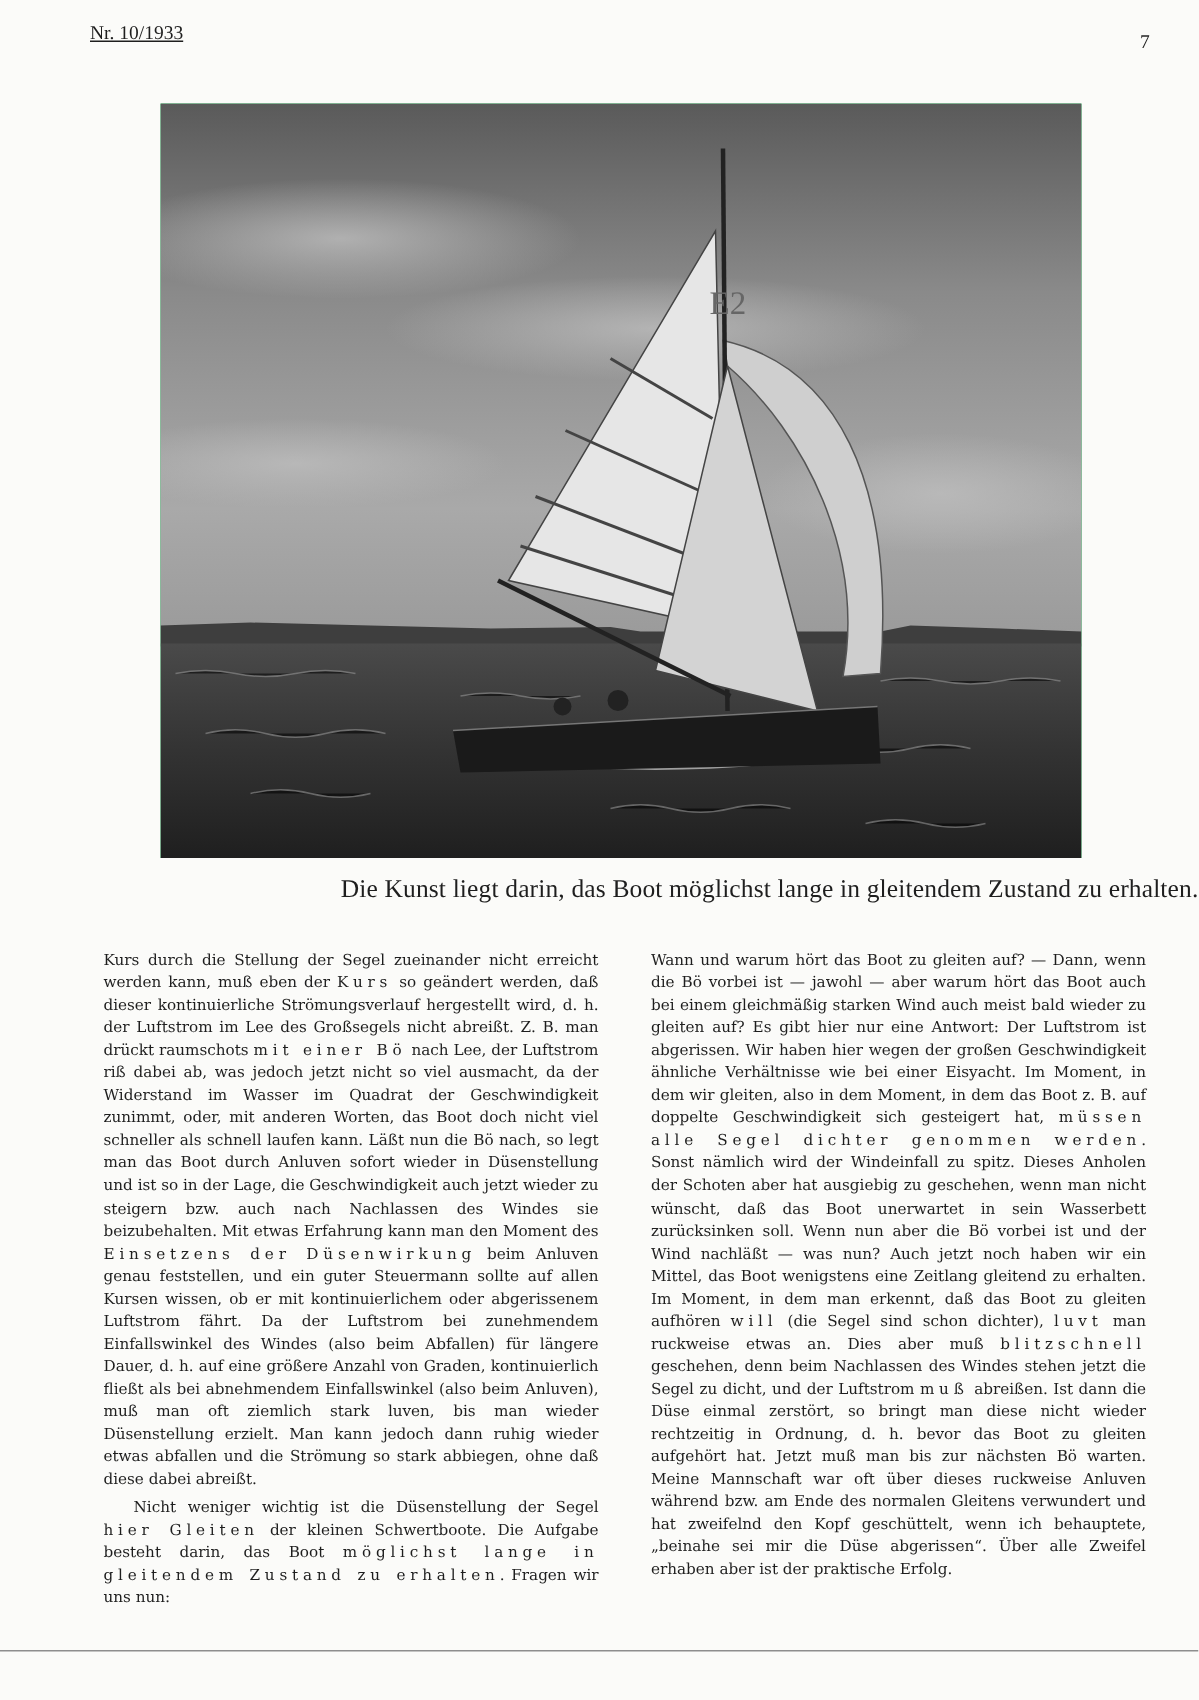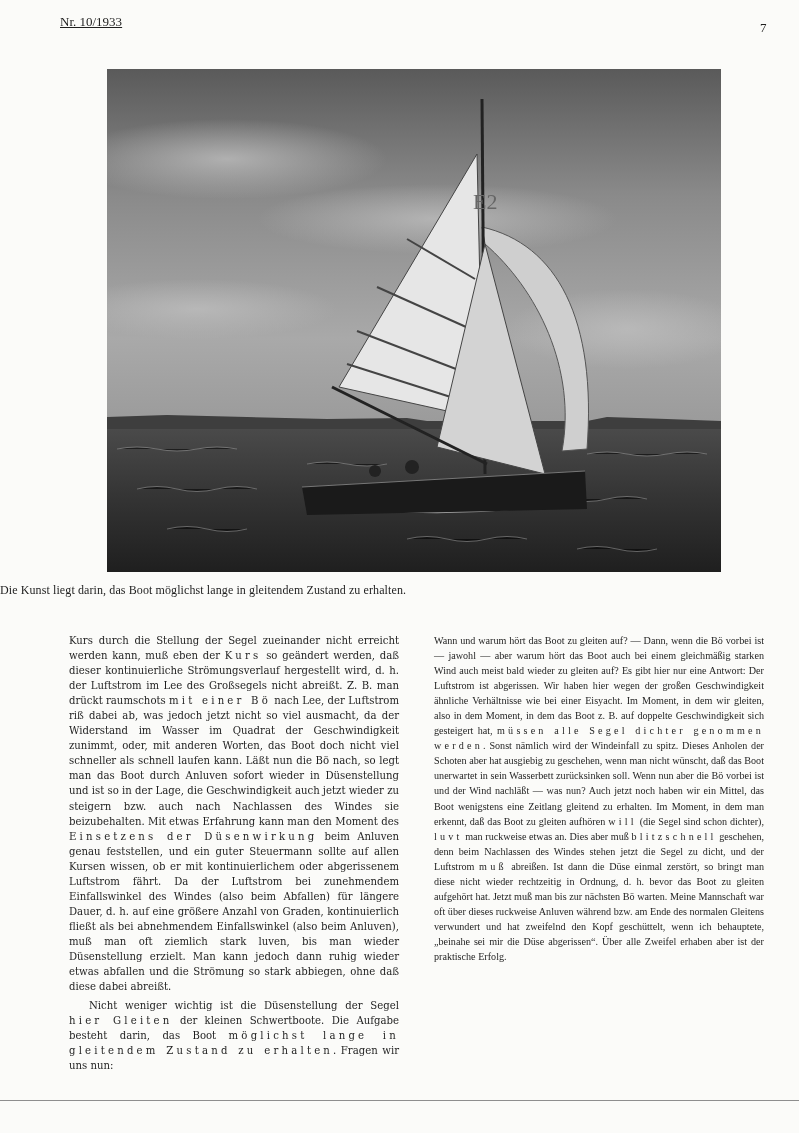--- a/index.html
+++ b/index.html
@@ -12,32 +12,32 @@
     .hdr-left { position: absolute; left: 60px; top: 14px; font-size: 13px; text-decoration: underline; }
     .hdr-right { position: absolute; left: 760px; top: 20px; font-size: 13px; }
 
     .photo {
       position: absolute; left: 107px; top: 69px; width: 614px; height: 503px;
       overflow: hidden; background: #15803d;
     }
     .photo svg { display: block; }
 
     .caption {
-      position: absolute; left: 0; width: 799px; top: 583px; text-align: left;
-      font-size: 12px; letter-spacing: 0.1px;
+      position: absolute; left: 0; width: 799px; top: 583px; text-align: right;
+      font-size: 17px; letter-spacing: 0.1px;
     }
 
     .col {
       position: absolute; top: 629px; width: 338px;
       font-size: 11.35px; line-height: 15.05px; text-align: justify;
       font-family: "DejaVu Serif", serif;
       font-size: 10.15px;
     }
     .col.left { left: 65px; }
-    .col.right { left: 430px; font-family: Liberation Serif, serif; }
+    .col.right { left: 430px; }
     .col p { margin: 4px; text-indent: 0; }
     .col p.indent { text-indent: 20px; }
     .sp { letter-spacing: 3.2px; }
 
     .foot-rule { position: absolute; left: 0; top: 1100px; width: 799px; height: 1px; background: #8e8e8e; }
     .credit {
       position: absolute; right: 8px; top: 1150px; font-size: 12.5px; font-weight: bold;
       font-family: "DejaVu Sans", sans-serif; color: #3b82f6;
       text-shadow: -1px -1px 0 #333, 1px -1px 0 #333, -1px 1px 0 #333, 1px 1px 0 #333;
     }

